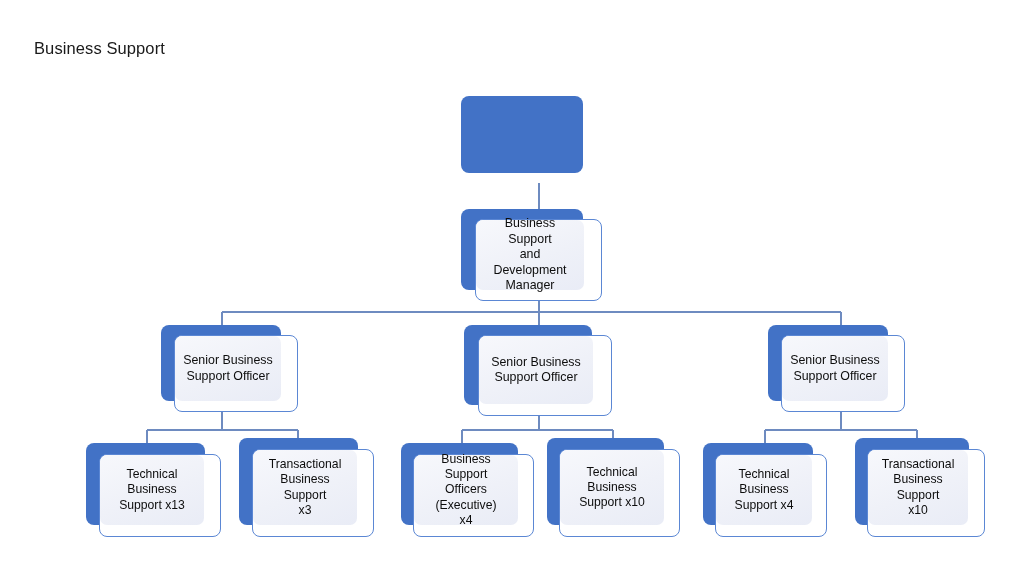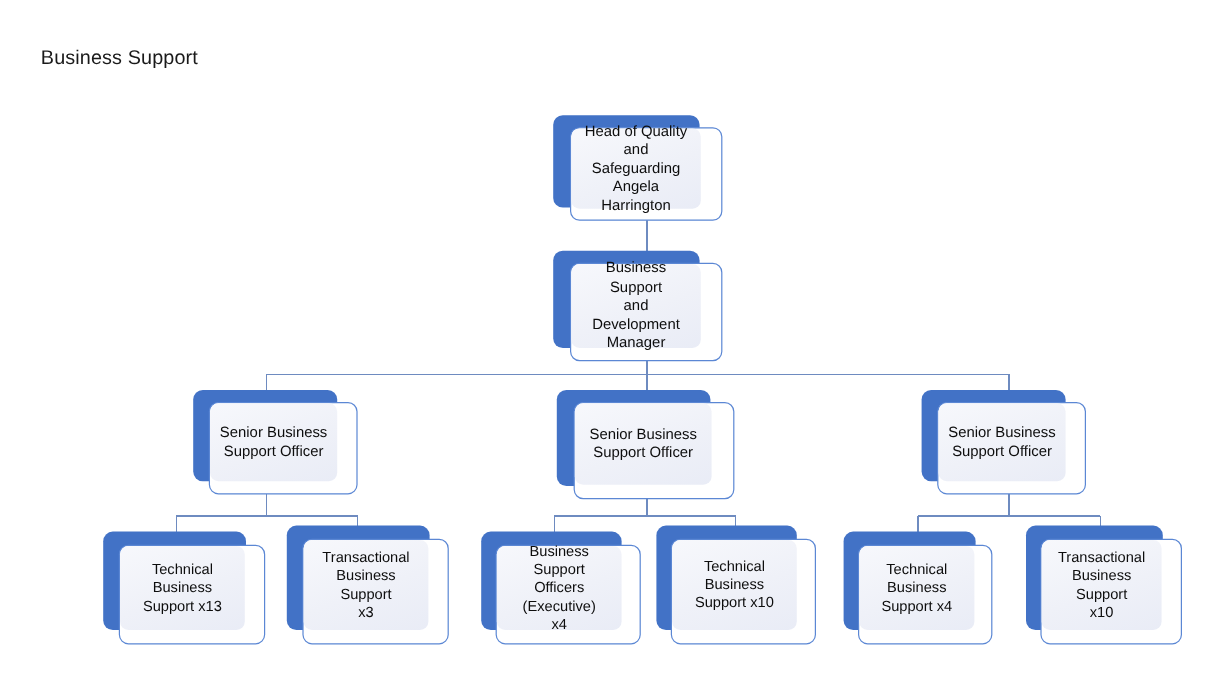--- a/index.html
+++ b/index.html
@@ -107,27 +107,20 @@
 
     <path d="M841,412 L841,430"></path>
     <path d="M765,430 L917,430"></path>
     <path d="M765,430 L765,443"></path>
     <path d="M917,430 L917,443"></path>
   </g>
 </svg>
 
 <div class="node" style="left:461px; top:96px; width:141px; height:88px;">
   <div class="node-shadow" style="width:122px; height:77px;"></div>
-  <div class="node-card" style="left:14px; top:10px; width:127px; height:78px;">
-    <div class="node-panel" style="width:108px; height:67px;">
-      <span class="node-label">Head of Quality
-and Safeguarding
-Angela Harrington</span>
-    </div>
-  </div>
 </div>
 
 <div class="node" style="left:461px; top:209px; width:141px; height:92px;">
   <div class="node-shadow" style="width:122px; height:81px;"></div>
   <div class="node-card" style="left:14px; top:10px; width:127px; height:82px;">
     <div class="node-panel" style="width:108px; height:70px;">
       <span class="node-label">Business Support
 and Development
 Manager</span>
     </div>

